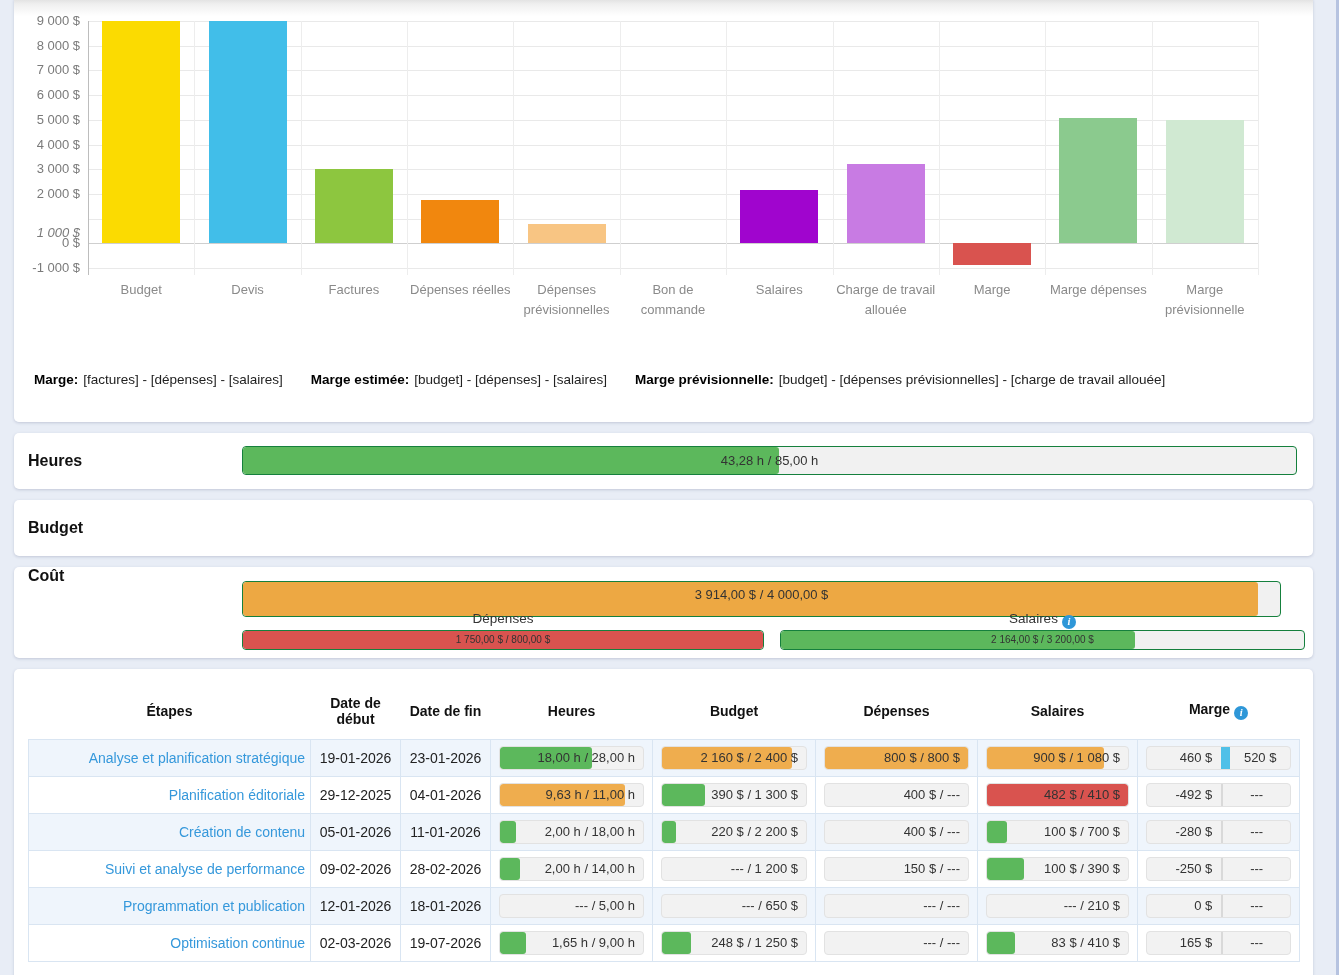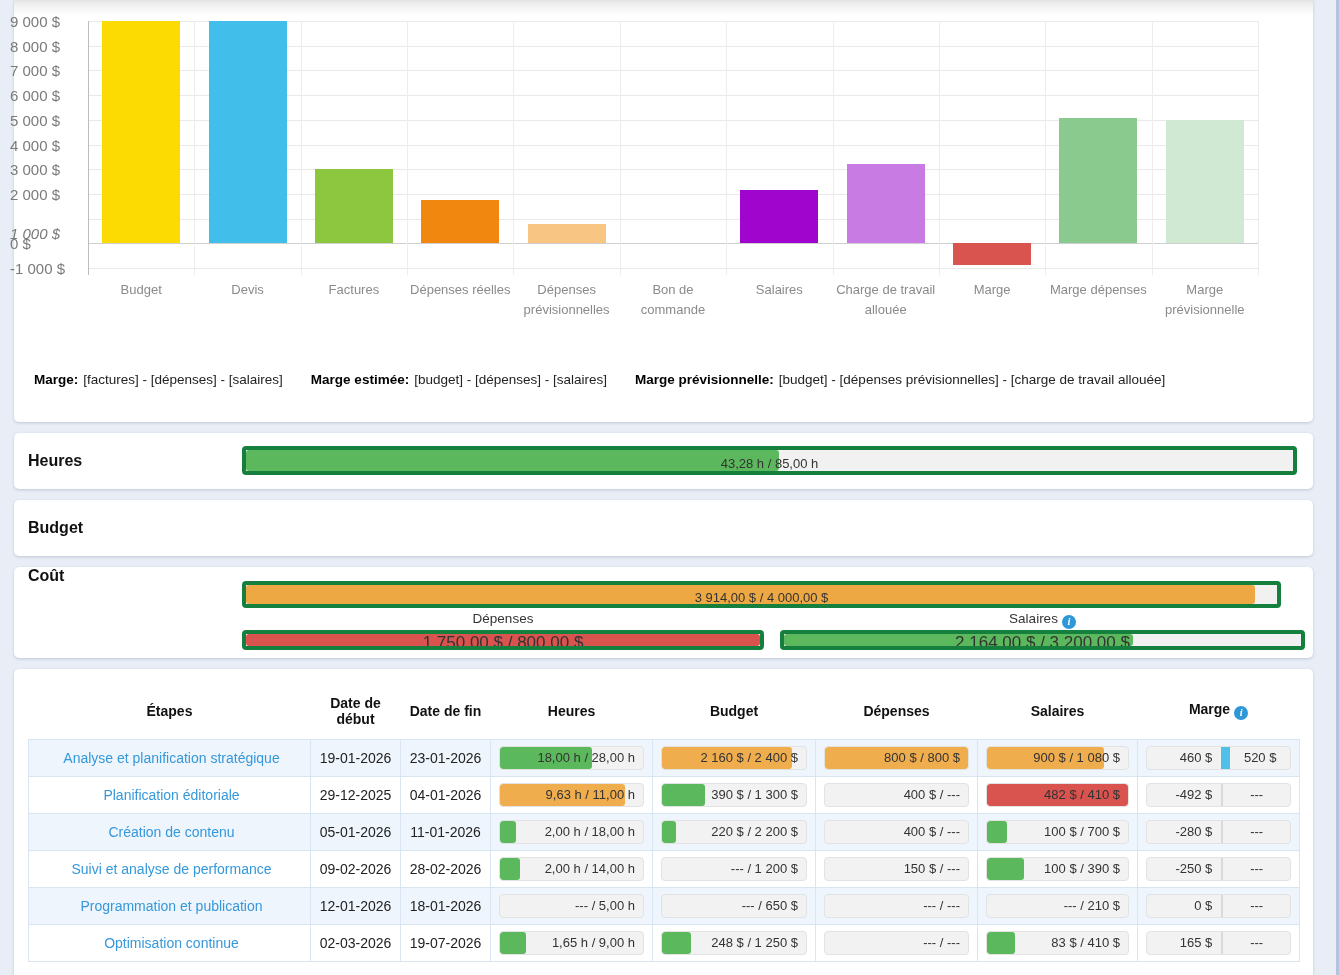--- a/index.html
+++ b/index.html
@@ -20,65 +20,65 @@
     background:#fff; border-radius:5px;
     box-shadow:0 1px 3px rgba(60,70,110,.22);
   }
   
   #chart-card{ top:-4px; height:426px; background:linear-gradient(180deg,#d7d7d7 0,#efefef 8px,#ffffff 20px); }
   #chart-plot{ position:absolute; left:74px; top:25px; width:1170px; height:247px; }
   .gridline-h{ position:absolute; left:0; width:100%; height:1px; background:#E9E9E9; }
   .gridline-h.zero{ background:#CFCFCF; }
   .gridline-v{ position:absolute; top:0; width:1px; height:254px; background:#EDEDED; }
   .gridline-v.axis{ background:#BDBDBD; }
-  .ytick{ position:absolute; left:-78px; width:70px; text-align:left; font-size:15px; color:#7A7A7A; }
+  .ytick{ position:absolute; left:-78px; width:70px; text-align:right; font-size:13px; color:#7A7A7A; }
   .bar{ position:absolute; }
   .cats{ position:absolute; left:74px; top:284px; width:1170px; display:flex; }
   .cat{ width:106.36px; text-align:center; font-size:13px; line-height:20px; color:#8A8A8A; }
   .chart-legend{
     position:absolute; left:20px; top:376px; right:16px;
     display:flex; gap:28px; font-size:13.5px; color:#222; white-space:nowrap;
   }
   .chart-legend b{ color:#000; margin-right:5px; }
   
   .p-label{ position:absolute; left:14px; top:0; height:100%; display:flex; align-items:center;
             font-weight:bold; font-size:16px; color:#111; }
   .track{
-    position:absolute; background:#F1F1F1; border:4px solid #15803d; border-radius:4px; overflow:hidden;
+    position:absolute; background:#F1F1F1; border:1px solid #15803d; border-radius:4px; overflow:hidden;
   }
   .fill{ position:absolute; left:0; top:0; bottom:0; border-radius:3px; }
   .track-txt{ position:absolute; inset:0; text-align:center; font-size:13px; color:#333; }
   #heures-card{ top:433px; height:56px; }
   #budget-card{ top:500px; height:56px; }
   #cout-card{ top:567px; height:91px; }
   #heures-card .track, #budget-card .track{ left:228px; right:16px; top:13px; height:29px; }
   #heures-card .track-txt, #budget-card .track-txt{ line-height:27px; }
-  #cout-main-track{ left:228px; right:32px; top:14px; height:27px; }
+  #cout-main-track{ left:228px; right:32px; top:14px; height:36px; }
   #cout-main-track .track-txt{ line-height:25px; }
   .sub-label{
     position:absolute; top:44px; text-align:center; font-size:13.5px; color:#333;
   }
   .sub-track{ top:63px; height:20px; }
-  .sub-track .track-txt{ line-height:18px; font-size:17px; }
+  .sub-track .track-txt{ line-height:18px; font-size:10px; }
   #dep-label, #dep-track{ left:228px; width:522px; }
   #sal-label, #sal-track{ left:766px; width:525px; }
   .info-icon{
     display:inline-block; width:14px; height:14px; border-radius:50%;
     background:#2E97D8; color:#fff; font-size:10.5px; font-weight:bold;
     line-height:14px; text-align:center; vertical-align:-2px; margin-left:4px;
     font-family:"Liberation Serif", serif; font-style:italic;
   }
   
   #table-card{ top:669px; height:312px; padding:14px; }
   table{ border-collapse:collapse; table-layout:fixed; width:1271px; }
   thead th{ font-size:14px; font-weight:bold; color:#111; text-align:center; height:56px; padding:4px; vertical-align:middle; }
   tbody td{ border:1px solid #D9E5F2; height:37px; padding:0 5px; font-size:14px; color:#222; text-align:center; vertical-align:middle; }
   tbody tr:nth-child(odd) td{ background:#EFF5FC; }
   tbody tr:nth-child(even) td{ background:#FFFFFF; }
-  td.etape{ text-align:center; padding-left:9px; }
+  td.etape{ text-align:right; padding-left:9px; }
   .etape a{ color:#3598DB; text-decoration:none; font-size:14px; }
   .cellbar{
     position:relative; height:24px; background:#F2F2F2; border:1px solid #E2E2E2;
     border-radius:4px; overflow:hidden; margin:0 3px;
   }
   .cellbar .cfill{ position:absolute; left:0; top:0; bottom:0; border-radius:3px; }
   .cellbar .ctxt{ position:absolute; right:8px; top:0; line-height:22px; font-size:13px; color:#333; }
   .margebar{
     position:relative; height:24px; background:#F2F2F2; border:1px solid #E2E2E2;
     border-radius:4px; overflow:hidden; margin:0 3px; display:flex; align-items:stretch;

